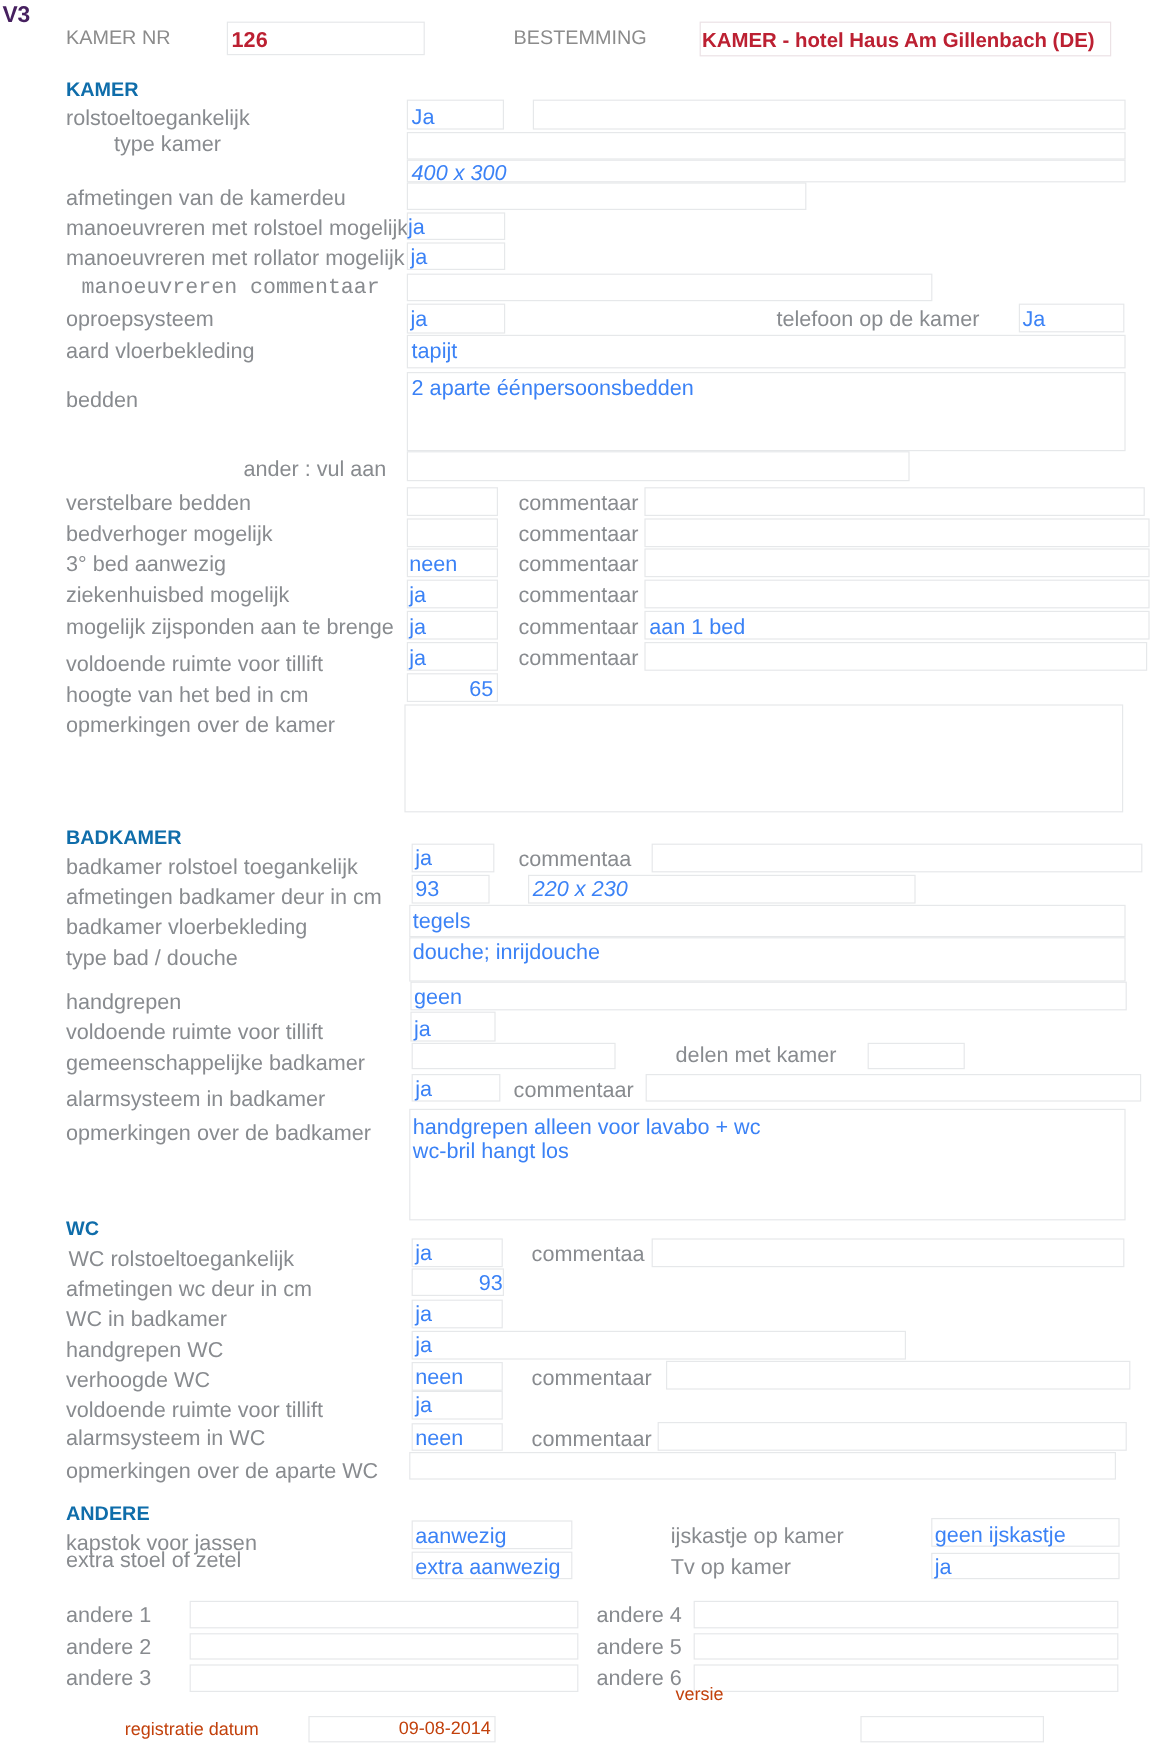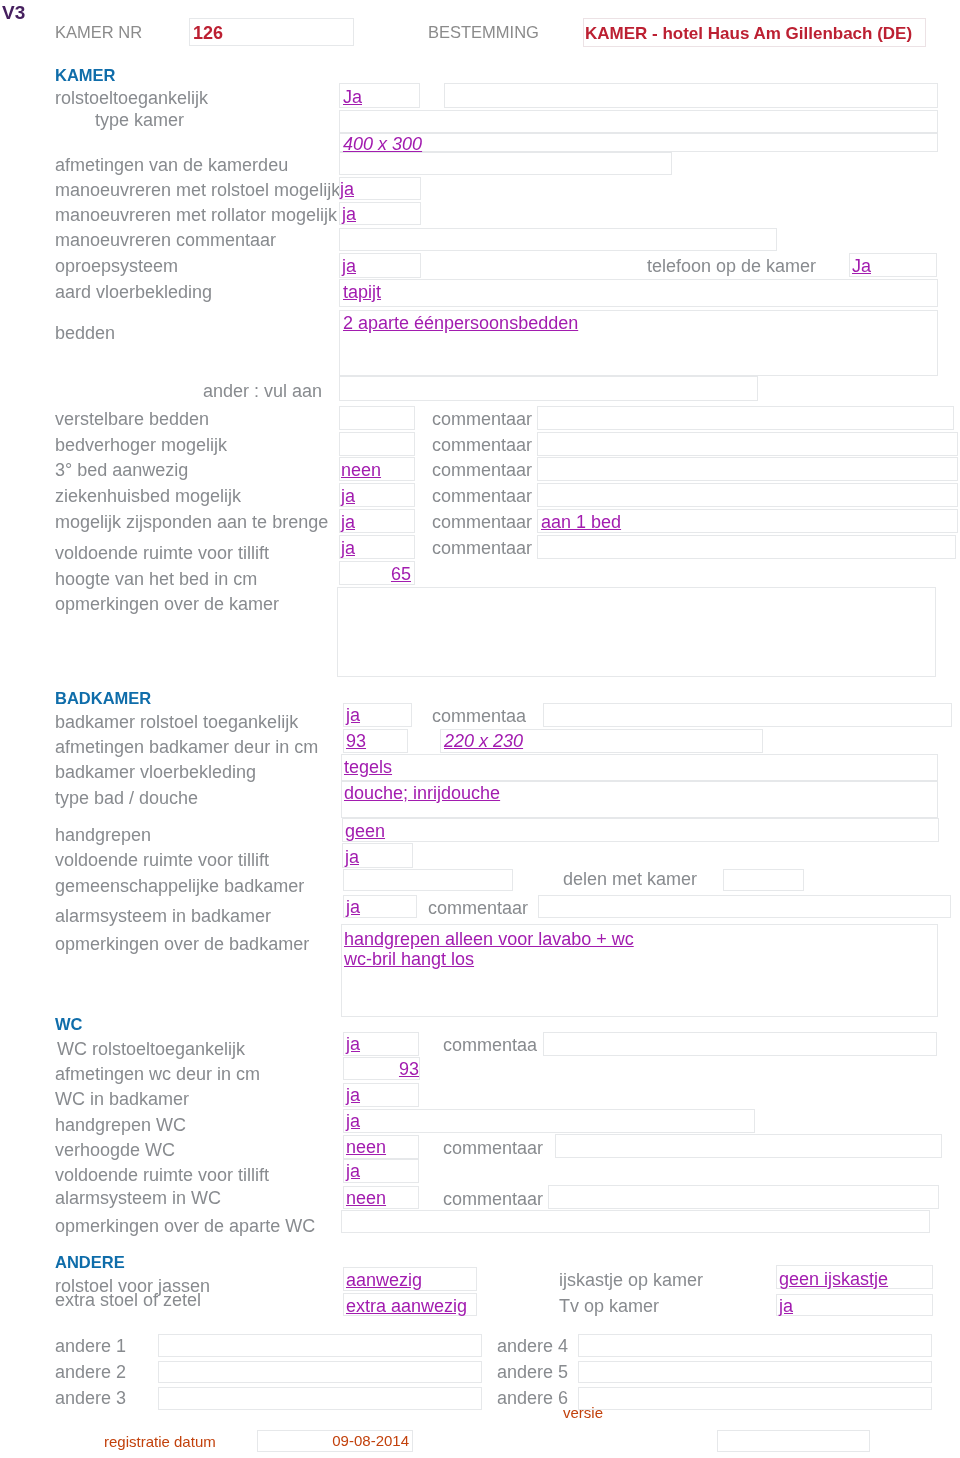--- a/index.html
+++ b/index.html
@@ -5,21 +5,21 @@
 <style>
   html,body{margin:0;padding:0;background:#ffffff;}
   body{
     width:960px;height:1458px;position:relative;overflow:hidden;
     font-family:"Liberation Sans",sans-serif;
   }
   .lbl{position:absolute;color:#888b8f;font-size:18px;line-height:18px;white-space:nowrap;}
   .lbl.rt{text-align:right;}
   .sec{position:absolute;color:#0f6daa;font-size:16.5px;font-weight:bold;line-height:16.5px;white-space:nowrap;}
   .box{position:absolute;border:1px solid #e6e8ea;background:transparent;box-sizing:border-box;}
-  .val{position:absolute;color:#a21caf;font-size:18px;line-height:18px;white-space:nowrap;text-decoration:underline;}
+  .val{position:absolute;color:#3b82f6;font-size:18px;line-height:18px;white-space:nowrap;}
   .val.it{font-style:italic;}
   .val.rt{text-align:right;}
   .vtag{position:absolute;color:#46205f;font-size:19px;font-weight:bold;line-height:19px;}
   .hl{position:absolute;color:#8b8b8b;font-size:16.5px;line-height:16.5px;white-space:nowrap;}
   .red{position:absolute;color:#bc2032;font-size:17px;font-weight:bold;line-height:17px;white-space:nowrap;}
   .pur{position:absolute;color:#c2410c;font-size:15px;line-height:15px;white-space:nowrap;}
 </style>
 </head>
 <body>
 
@@ -48,21 +48,21 @@
 <div class="box" style="left:339px;top:152px;width:333px;height:23px;"></div>
 
 <div class="lbl" style="left:55px;top:181px;">manoeuvreren met rolstoel mogelijk</div>
 <div class="box" style="left:339px;top:177px;width:82px;height:23px;"></div>
 <div class="val" style="left:340px;top:180px;">ja</div>
 
 <div class="lbl" style="left:55px;top:206px;">manoeuvreren met rollator mogelijk</div>
 <div class="box" style="left:339px;top:202px;width:82px;height:23px;"></div>
 <div class="val" style="left:342px;top:205px;">ja</div>
 
-<div class="lbl" style="left:55px;top:231px;">manoeuvreren commentaar</div>
+<div class="lbl" style="left:68px;top:231px;font-family:Liberation Mono, monospace;">manoeuvreren commentaar</div>
 <div class="box" style="left:339px;top:228px;width:438px;height:23px;"></div>
 
 <div class="lbl" style="left:55px;top:257px;">oproepsysteem</div>
 <div class="box" style="left:339px;top:253px;width:82px;height:25px;"></div>
 <div class="val" style="left:342px;top:257px;">ja</div>
 <div class="lbl" style="left:647px;top:257px;">telefoon op de kamer</div>
 <div class="box" style="left:849px;top:253px;width:88px;height:24px;"></div>
 <div class="val" style="left:852px;top:257px;">Ja</div>
 
 <div class="lbl" style="left:55px;top:283px;">aard vloerbekleding</div>
@@ -198,21 +198,21 @@
 <div class="box" style="left:343px;top:1186px;width:76px;height:23px;"></div>
 <div class="val" style="left:346px;top:1189px;">neen</div>
 <div class="lbl" style="left:443px;top:1190px;">commentaar</div>
 <div class="box" style="left:548px;top:1185px;width:391px;height:24px;"></div>
 
 <div class="lbl" style="left:55px;top:1217px;">opmerkingen over de aparte WC</div>
 <div class="box" style="left:341px;top:1210px;width:589px;height:23px;"></div>
 
 <div class="sec" style="left:55px;top:1254px;">ANDERE</div>
 
-<div class="lbl" style="left:55px;top:1277px;">rolstoel voor jassen</div>
+<div class="lbl" style="left:55px;top:1277px;">kapstok voor jassen</div>
 <div class="box" style="left:343px;top:1267px;width:134px;height:24px;"></div>
 <div class="val" style="left:346px;top:1271px;">aanwezig</div>
 <div class="lbl" style="left:559px;top:1271px;">ijskastje op kamer</div>
 <div class="box" style="left:776px;top:1265px;width:157px;height:24px;"></div>
 <div class="val" style="left:779px;top:1270px;">geen ijskastje</div>
 
 <div class="lbl" style="left:55px;top:1291px;text-align:right;">extra stoel of zetel</div>
 <div class="box" style="left:343px;top:1293px;width:134px;height:23px;"></div>
 <div class="val" style="left:346px;top:1297px;">extra aanwezig</div>
 <div class="lbl" style="left:559px;top:1297px;">Tv op kamer</div>

